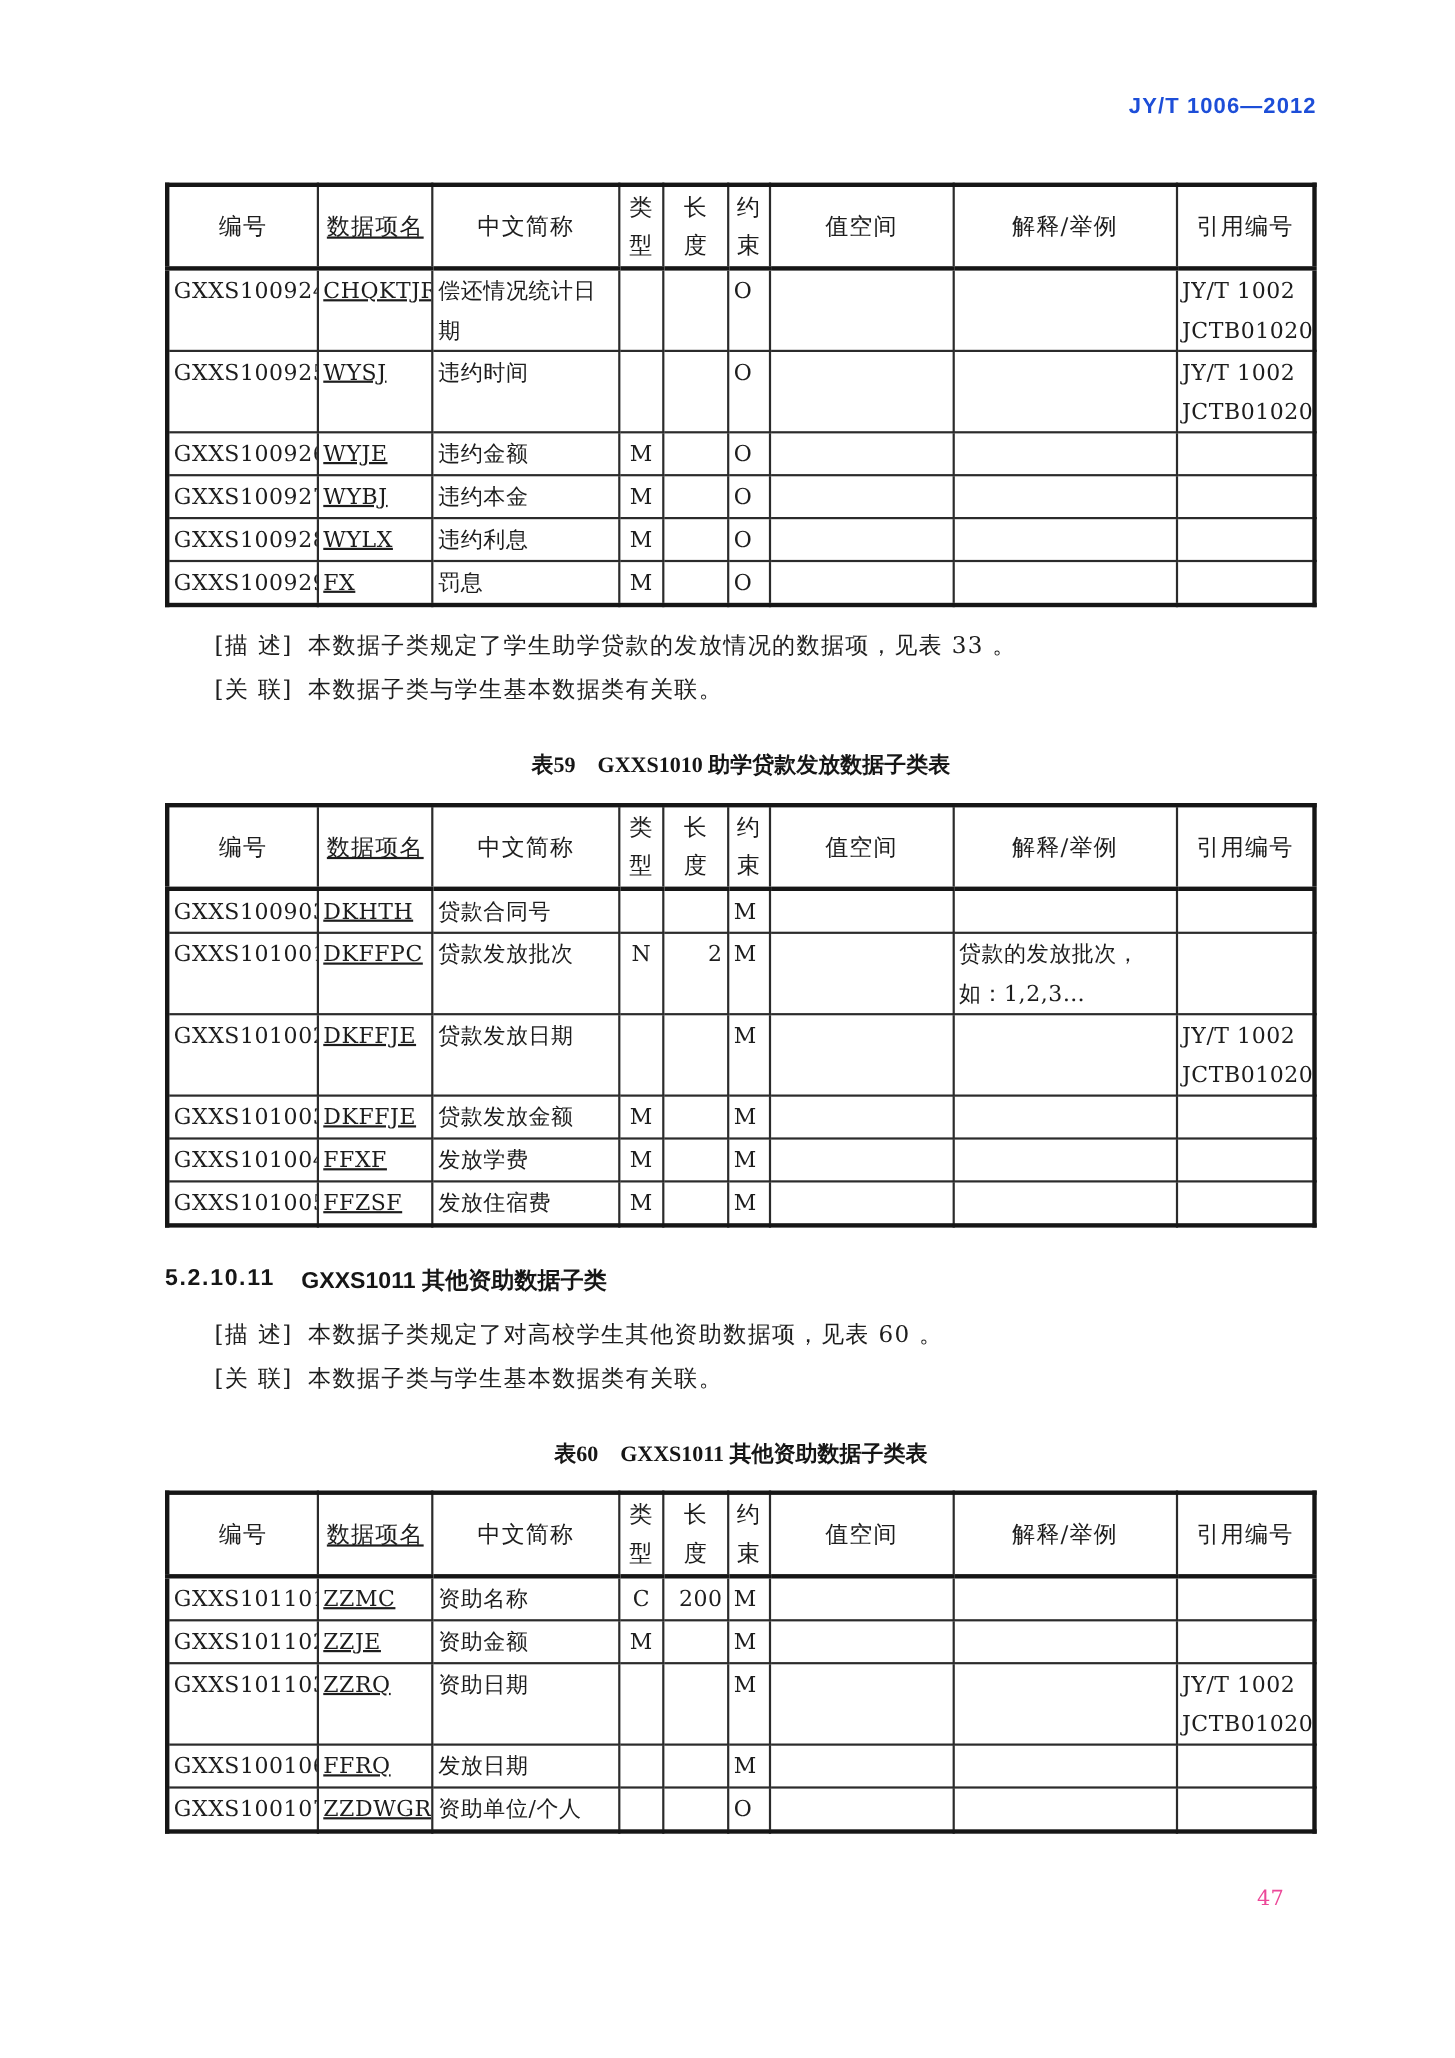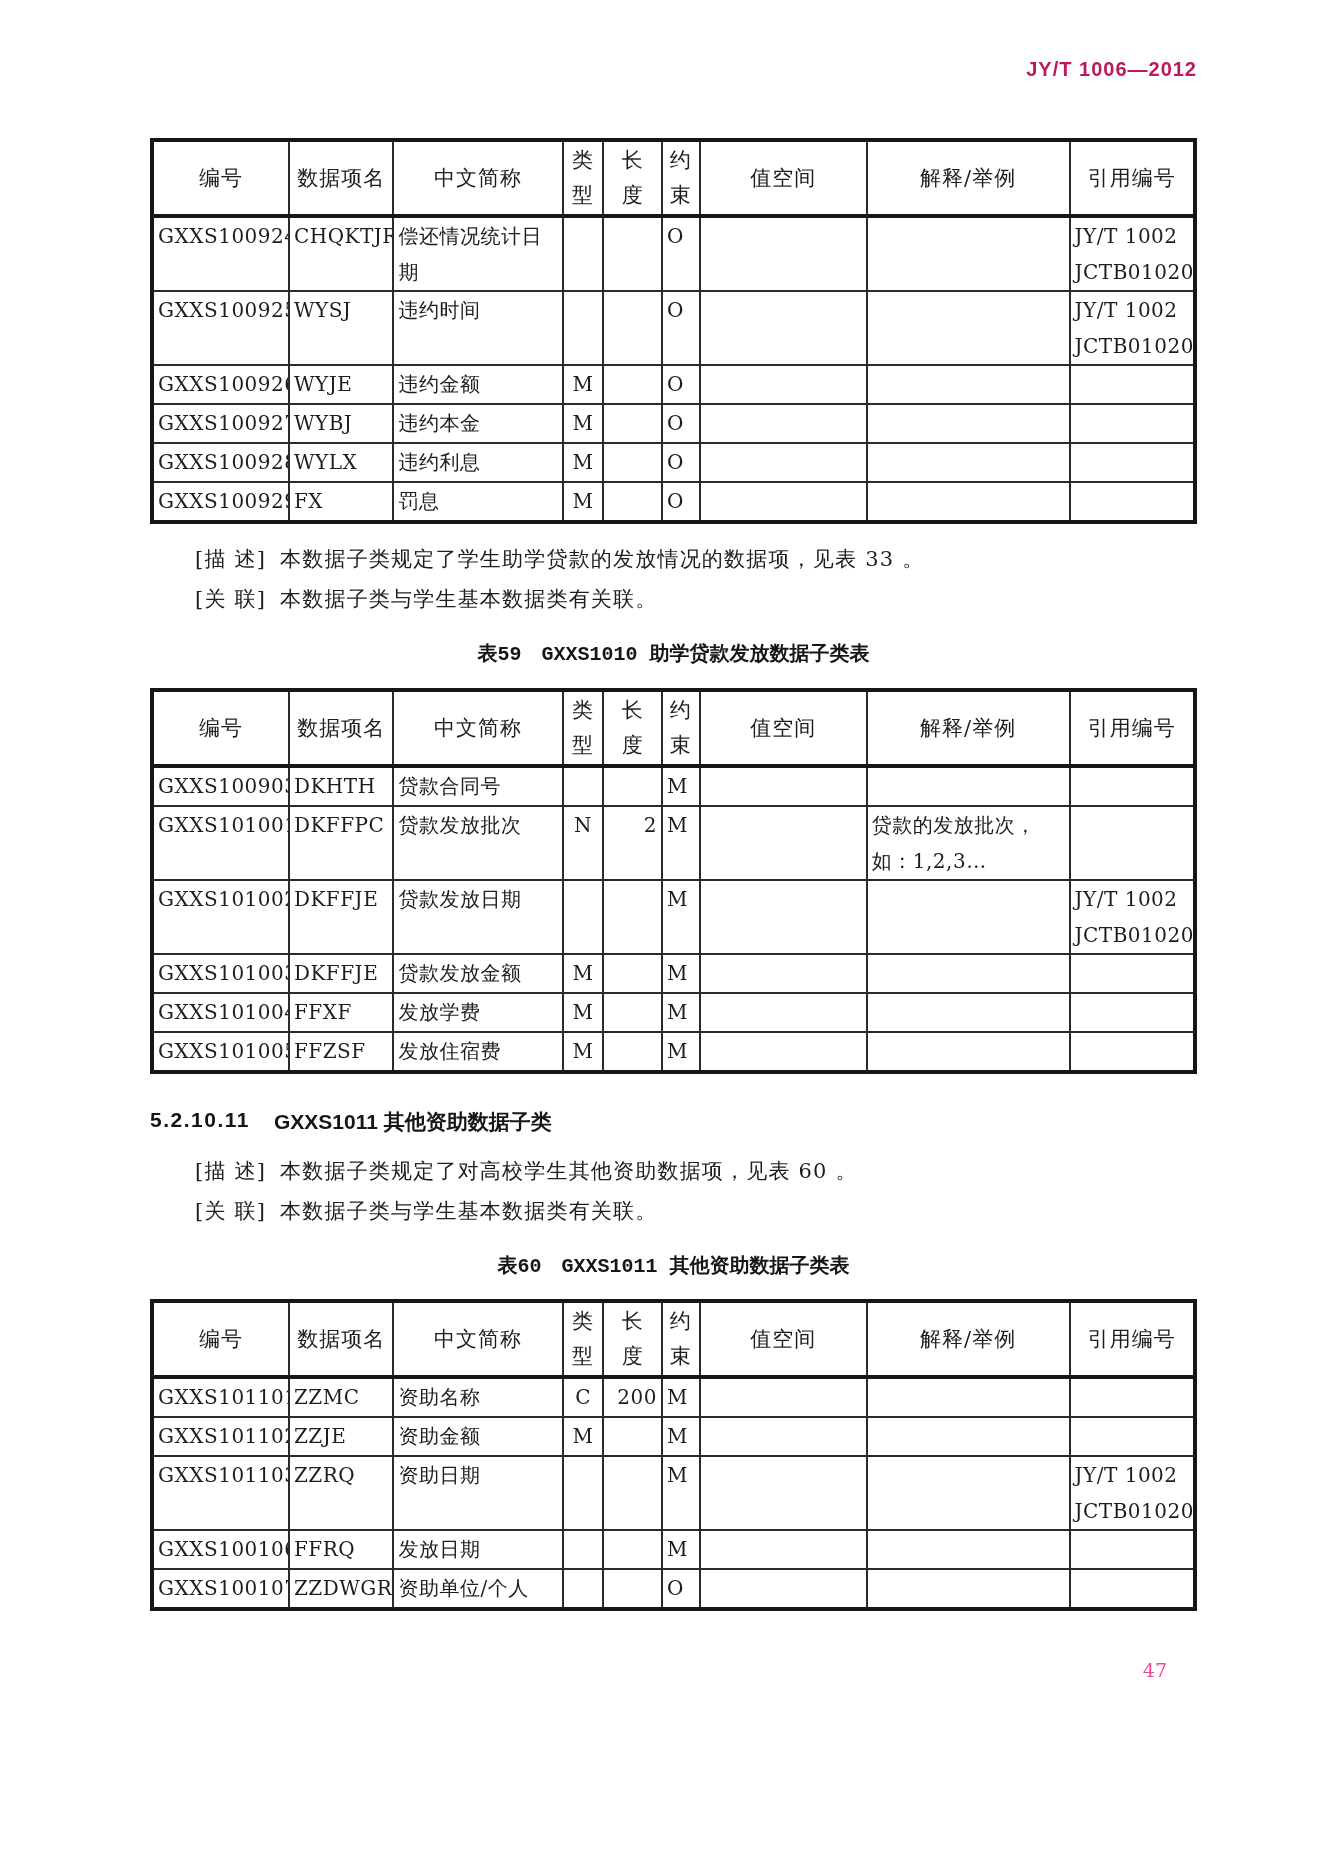--- a/index.html
+++ b/index.html
@@ -3,40 +3,40 @@
 <meta charset="utf-8">
 <style>
   html,body{margin:0;padding:0;}
   body{
     width:1323px;height:1871px;background:#ffffff;color:#1d1d1d;
     font-family:"DejaVu Serif","Liberation Serif",serif;
     overflow:hidden;
   }
   .content{width:1047px;margin-left:150px;}
   .runhead{
-    padding-top:58px;text-align:right;
+    padding-top:86px;text-align:right;
     font-family:"Liberation Sans",sans-serif;font-weight:600;
-    font-size:20px;letter-spacing:1px;color:#be185d;
+    font-size:20px;letter-spacing:1px;color:#1d4ed8;
   }
   table.dtable{
     border-collapse:collapse;table-layout:fixed;width:100%;
     border:4px solid #161616;
   }
   .dtable th,.dtable td{border:2px solid #2b2b2b;overflow:hidden;}
   .dtable thead th{
     border-bottom:4px solid #161616;font-weight:normal;text-align:center;
     vertical-align:middle;font-size:21px;line-height:35px;
     white-space:pre-line;padding:1px 0;letter-spacing:1px;
   }
   .dtable td{
     vertical-align:top;font-size:20px;line-height:36px;height:37px;
     padding:0 4px;letter-spacing:0.5px;
   }
   .c-id{padding-left:12px;}
-  .c-name{padding-left:10px;}
+  .c-name{padding-left:10px;text-decoration:underline;}
   .c-cn{padding-left:12px;font-size:21px;}
   .c-type{text-align:center;padding:0;}
   .c-len{text-align:right;padding-right:10px;}
   .c-cons{padding-left:8px;}
   .c-vs{padding-left:10px;}
   .c-exp{padding-left:12px;white-space:pre-line;font-size:21px;}
   .c-ref{padding-left:10px;white-space:pre-line;font-size:19px;}
   .t1{margin-top:57px;}
   .t59{margin-top:21px;}
   .t60{margin-top:20px;}
@@ -46,22 +46,22 @@
   }
   .sec-heading .sec-num{letter-spacing:1.5px;}
   .mt2{margin-top:34px;}
   .para{
     font-size:21px;letter-spacing:1.2px;line-height:30px;
     margin:20px 0 0 12px;
   }
   .para.second{margin-top:10px;}
   .para .plabel{margin-right:14px;margin-left:33px;}
   .tcaption{
-    text-align:center;font-family:Liberation Mono, monospace;
-    font-weight:700;font-size:20px;margin-top:26px;color:#161616;
+    text-align:center;font-family:Liberation Serif, serif;
+    font-weight:700;font-size:20px;margin-top:40px;color:#161616;
   }
   .tcaption .cap-title{margin-left:20px;}
   .pagenum{
     text-align:right;margin:48px 30px 0 0;font-size:19px;color:#ec4899;
   }
 </style>
 </head>
 <body>
 
 <div class="content">

